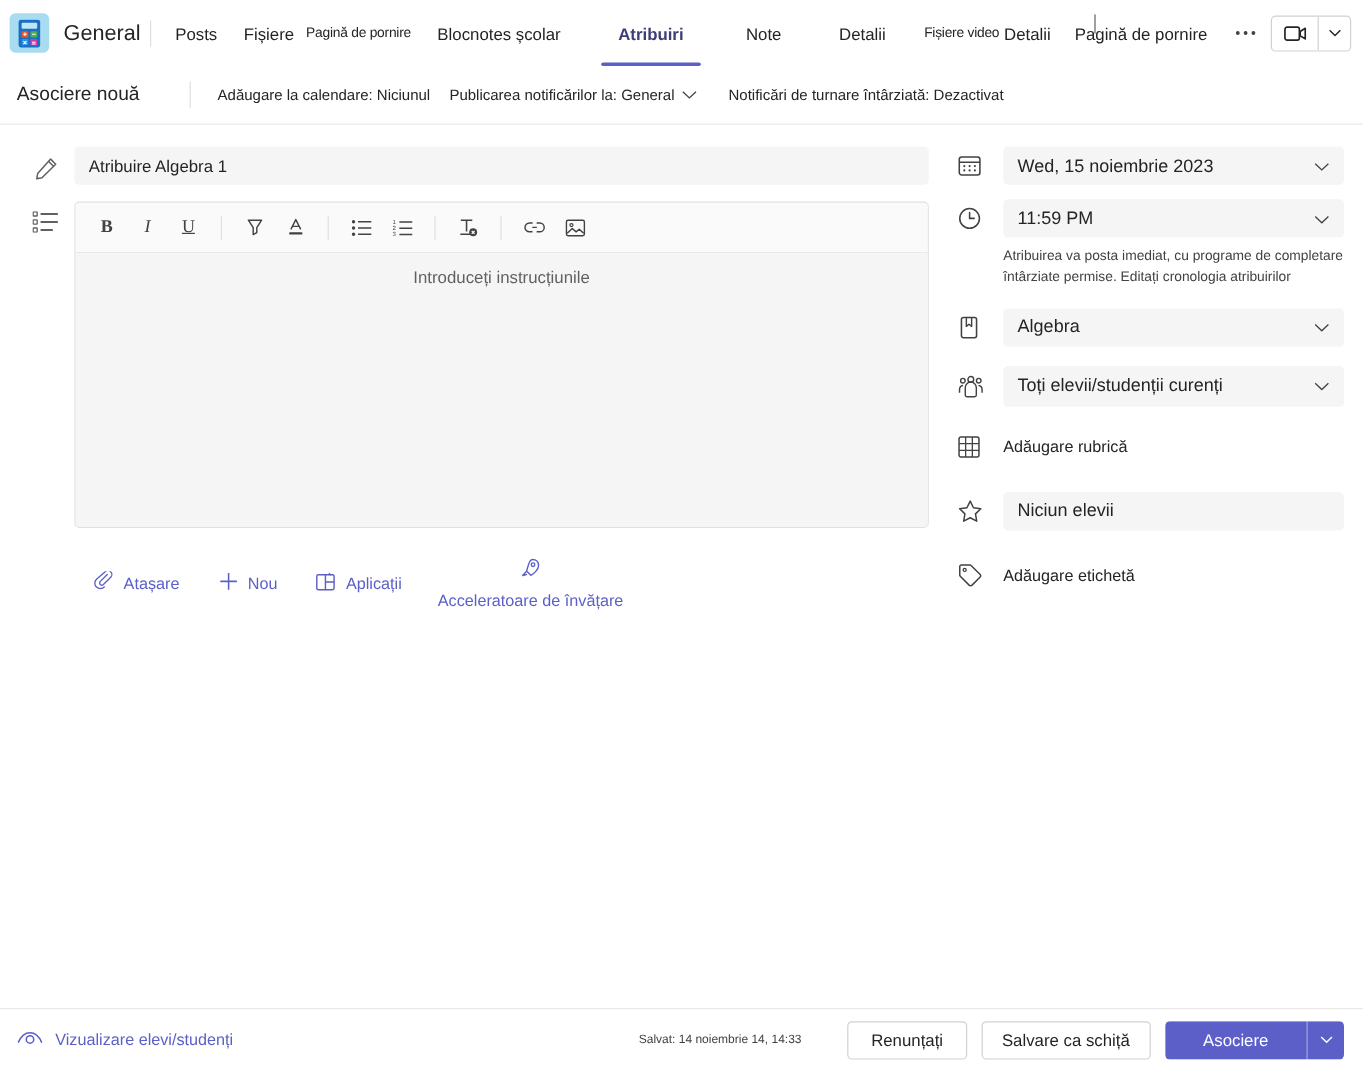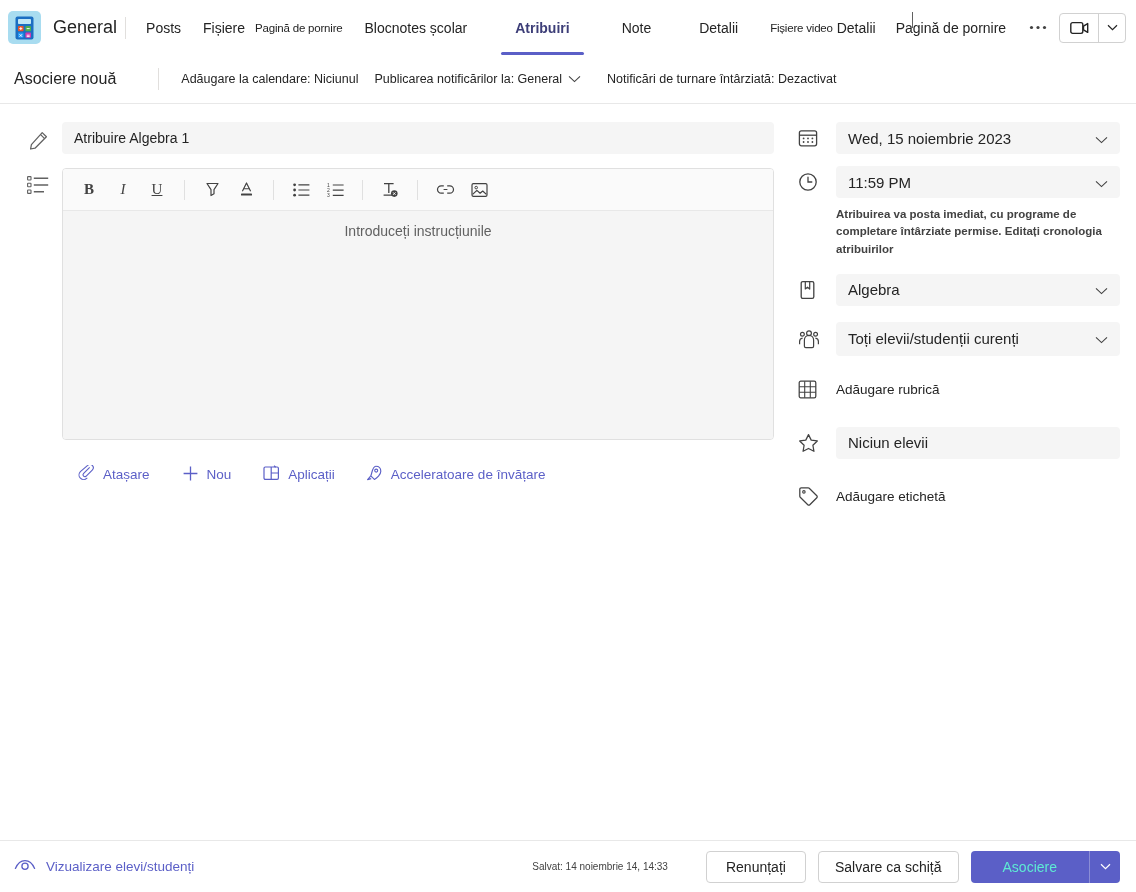--- a/index.html
+++ b/index.html
@@ -185,21 +185,20 @@
     flex:1 1 auto;
     font-size:13.5px; color:#242424; cursor:pointer;
     padding: 6px 0;
   }
   .r-help {
     font-size: 11.5px;
     color:#424242;
     line-height: 1.5;
     margin: 2px 0 16px 44px;
     width: 292px;
-    font-weight: bold;
   }
   .r-help .lnk { color:#424242; }
 
   
   .footer {
     position: absolute;
     left: 0; right: 0; bottom: 0;
     height: 52px;
     border-top: 1px solid #e8e8e8;
     display:flex; align-items:center;
@@ -226,21 +225,21 @@
     margin-left: 12px;
     white-space:nowrap;
     font-family: "Liberation Sans", sans-serif;
   }
   .split-btn {
     display:flex; align-items:stretch;
     height:32px; margin-left:12px;
     border-radius:4px; overflow:hidden;
   }
   .split-main {
-    background:#5b5fc7; color:#5eead4;
+    background:#5b5fc7; color:#ffffff;
     display:flex; align-items:center; justify-content:center;
     padding: 0 32px; font-size:14px; cursor:pointer;
     white-space:nowrap;
   }
   .split-line { width:1px; background:#8b8ed6; }
   .split-chev {
     background:#5b5fc7; color:#fff;
     width: 30px;
     display:flex; align-items:center; justify-content:center; cursor:pointer;
   }
@@ -466,21 +465,21 @@
             <div class="attach-item" style="margin-left:12px;">
               <span>
                 <svg width="17" height="16" viewBox="0 0 17 16" fill="none">
                   <rect x="1" y="2" width="14.4" height="12.4" rx="1.3" stroke="#5b5fc7" stroke-width="1.2"></rect>
                   <path d="M8.2 2v12.4M8.2 8h7.2" stroke="#5b5fc7" stroke-width="1.2"></path>
                   <path d="M11 0.8l1.7 1.5" stroke="#5b5fc7" stroke-width="1.2"></path>
                 </svg>
               </span>
               <span>Aplicații</span>
             </div>
-            <div class="attach-item" style="margin-left:10px;">
+            <div class="attach-item" style="margin-left:10px;flex-direction:column;">
               <span>
                 <svg width="18" height="18" viewBox="0 0 18 18" fill="none">
                   <path d="M10.8 2.2c3 0 5 2 5 5 0 3.4-4 7-6.4 8.2l-3.6-3.6C7 9.4 7.4 2.2 10.8 2.2z" stroke="#5b5fc7" stroke-width="1.15" stroke-linejoin="round"></path>
                   <circle cx="11.2" cy="6.6" r="1.5" stroke="#5b5fc7" stroke-width="1.1"></circle>
                   <path d="M5.6 12.2l-3 3.4 3.6-1" stroke="#5b5fc7" stroke-width="1.15" stroke-linejoin="round"></path>
                 </svg>
               </span>
               <span>Acceleratoare de învățare</span>
             </div>
           </div>

